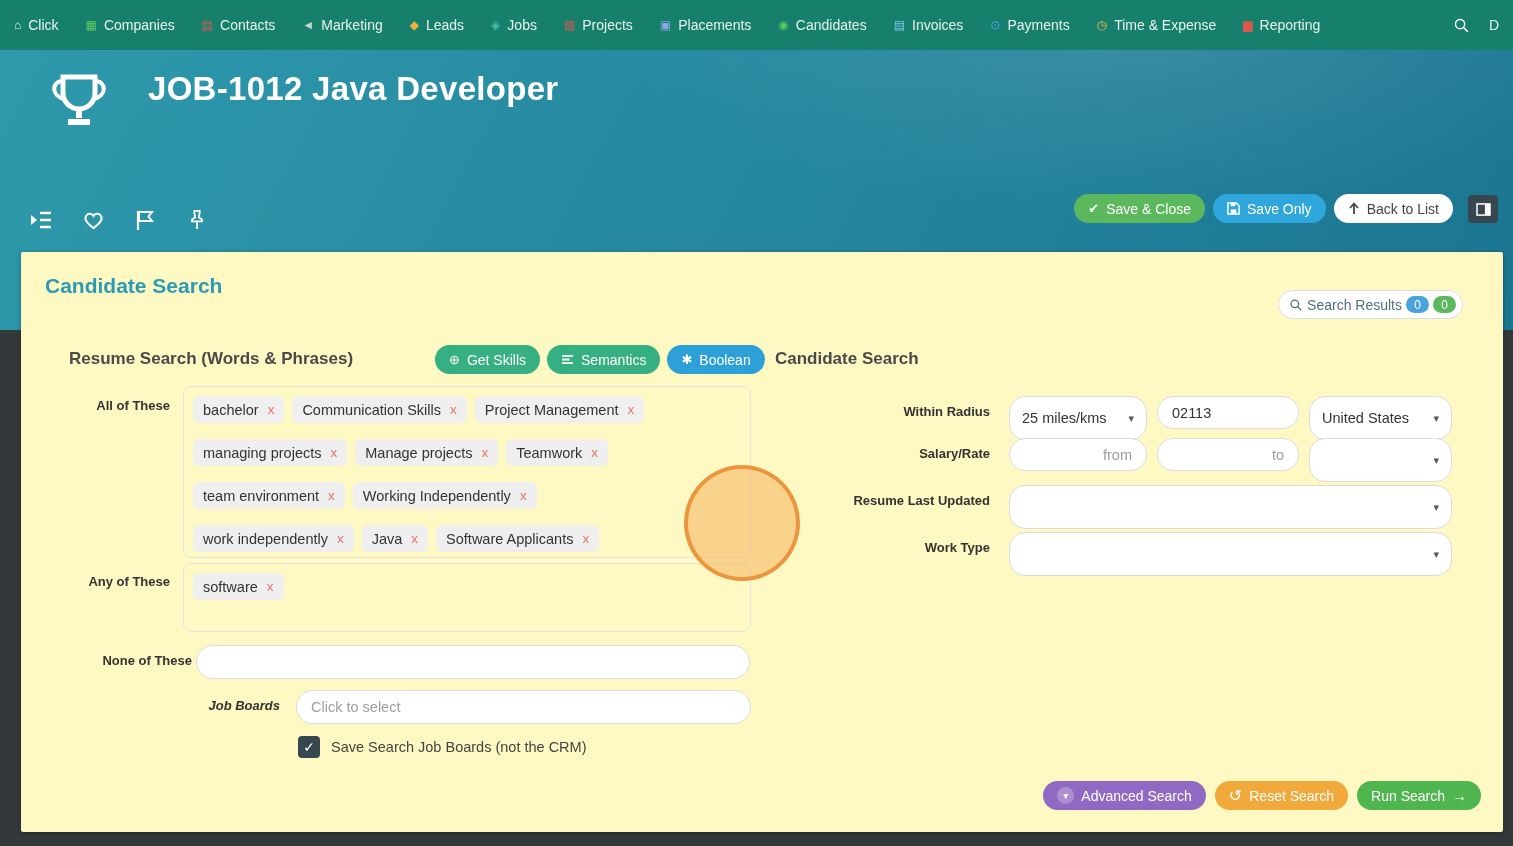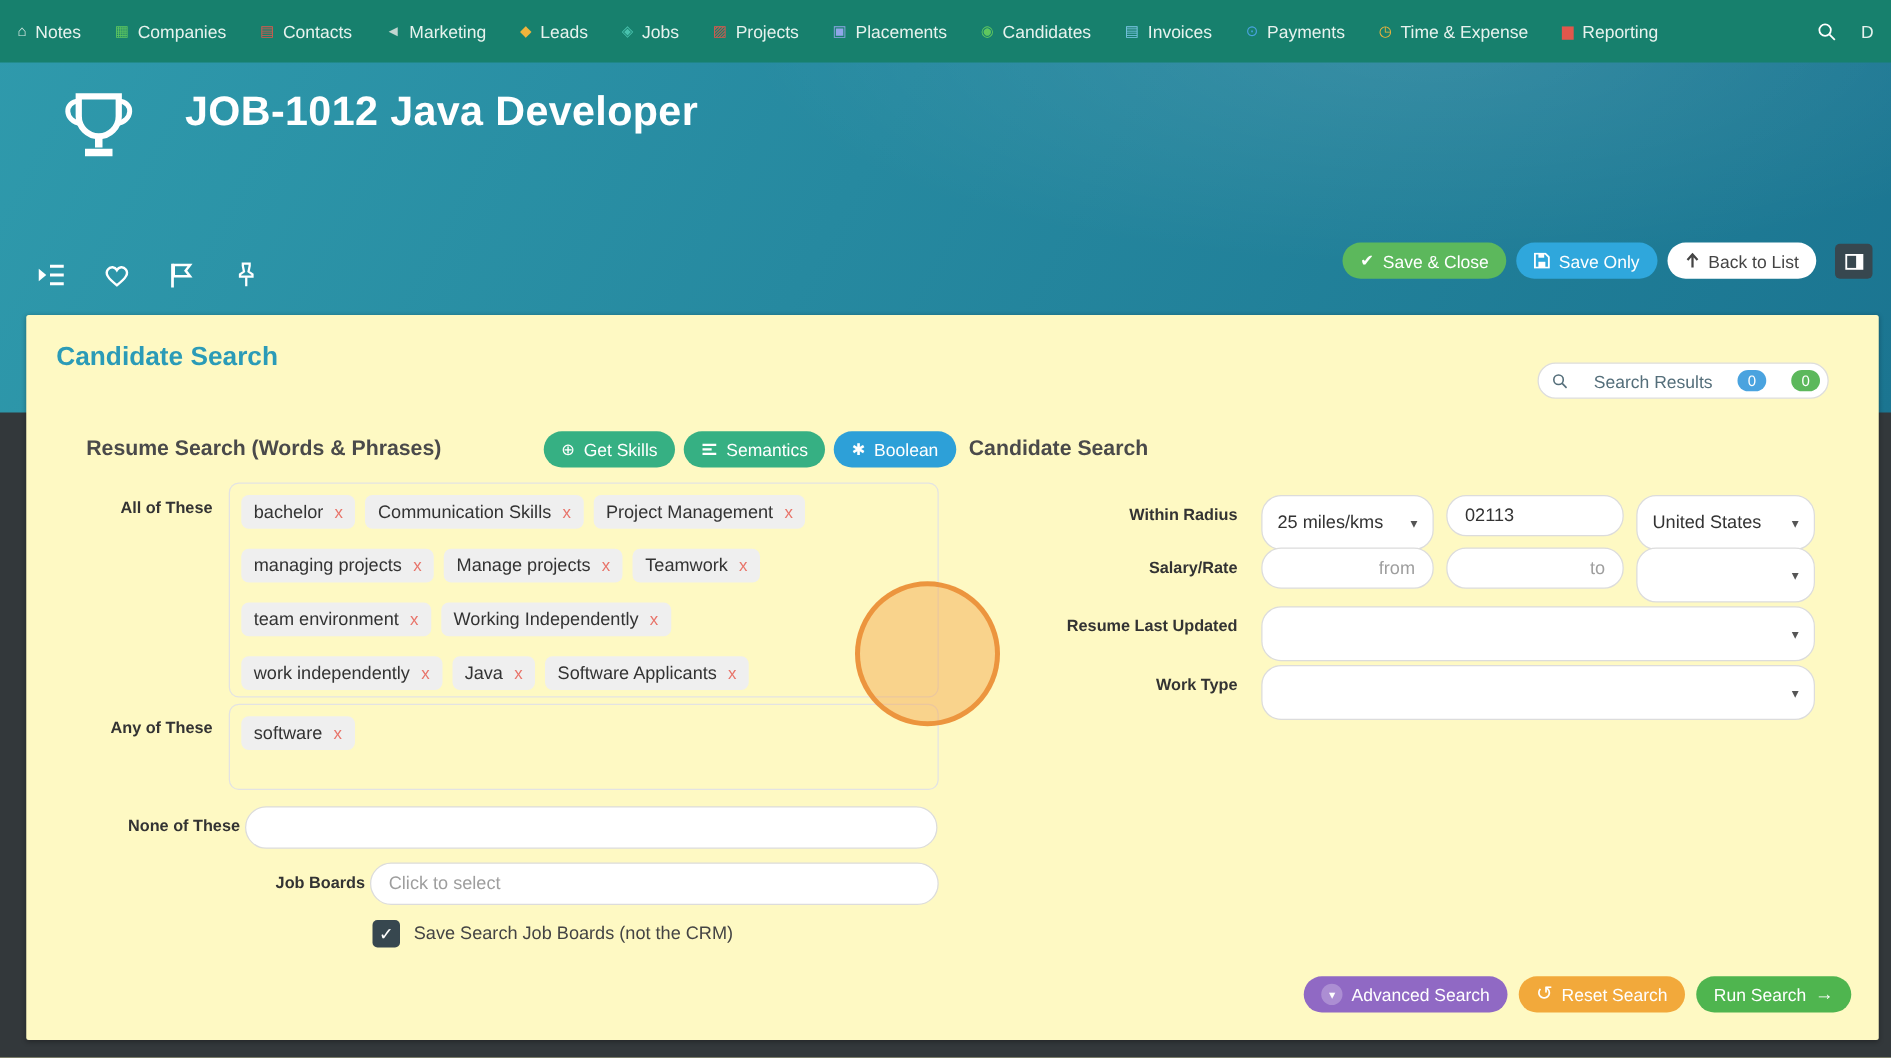--- a/index.html
+++ b/index.html
@@ -53,21 +53,21 @@
   .btn-back { background:#ffffff; color:#444; }
   .panel-btn { position:absolute; top:195px; right:15px; width:30px; height:28px; background:#37474f;
                border-radius:4px; display:flex; align-items:center; justify-content:center; cursor:pointer; }
 
   
   .card { position:absolute; left:21px; top:252px; width:1482px; height:580px; background:#fef9c3;
           border-radius:2px; box-shadow:0 1px 4px rgba(0,0,0,0.3); }
   .card-title { position:absolute; left:24px; top:22px; font-size:21px; font-weight:600; color:#2b9bb7; }
 
   .results-pill { position:absolute; top:38px; right:40px; height:29px; border:1px solid #ddd; border-radius:15px;
-                  display:flex; align-items:center; gap:20px; padding:0 6px 0 10px; color:#546e7a; font-size:14px; cursor:pointer; background:#fff; }
+                  display:flex; align-items:center; gap:4px; padding:0 6px 0 10px; color:#546e7a; font-size:14px; cursor:pointer; background:#fff; }
   .badge { min-width:23px; height:17px; border-radius:9px; color:#fff; font-size:12px;
            display:inline-flex; align-items:center; justify-content:center; padding:0 6px; }
   .badge.blue { background:#4aa3df; }
   .badge.green { background:#5cb85c; }
 
   .section-h { position:absolute; font-size:17px; font-weight:700; color:#4a4a4a; }
 
   .pill-btns { position:absolute; left:414px; top:93px; display:flex; gap:7px; }
   .btn-getskills, .btn-semantics { background:#36b083; }
   .btn-boolean { background:#2da0d8; }
@@ -114,21 +114,21 @@
 </style>
 </head>
 <body>
 
 <div class="page">
   <div class="hero"></div>
 
   <div class="navbar">
     <div class="nav-item">
       <span class="nav-ico" style="color: rgb(220, 235, 231);">⌂</span>
-      <span>Notes</span>
+      <span>Click</span>
     </div>
     <div class="nav-item">
       <span class="nav-ico" style="color: rgb(95, 199, 95);">▦</span>
       <span>Companies</span>
     </div>
     <div class="nav-item">
       <span class="nav-ico" style="color: rgb(226, 87, 76);">▤</span>
       <span>Contacts</span>
     </div>
     <div class="nav-item">
@@ -342,21 +342,21 @@
     <div class="tag-box" style="top:311px; height:69px;">
       <span class="tag">
           <span>software</span>
           <span class="x">x</span>
         </span>
     </div>
 
     <div class="f-label" style="left:0; width:149px; top:401px;margin-left:22px;">None of These</div>
     <input class="rounded-input" style="position: absolute; left: 175px; top: 393px; width: 554px;">
 
-    <div class="f-label" style="left:122px; width:149px; top:446px;">Job Boards</div>
+    <div class="f-label" style="left:110px; width:149px; top:446px;font-style:italic;">Job Boards</div>
     <input class="rounded-input" style="position: absolute; left: 275px; top: 438px; width: 455px;" placeholder="Click to select">
 
     <div class="checkbox">✓</div>
     <div class="checkbox-label">Save Search Job Boards (not the CRM)</div>
 
     <div class="section-h" style="left:754px; top:97px;">Candidate Search</div>
 
     <div class="f-label" style="left:754px; width:215px; top:152px;">Within Radius</div>
     <div class="r-row" style="top:144px;">
       <div class="sel w138">

